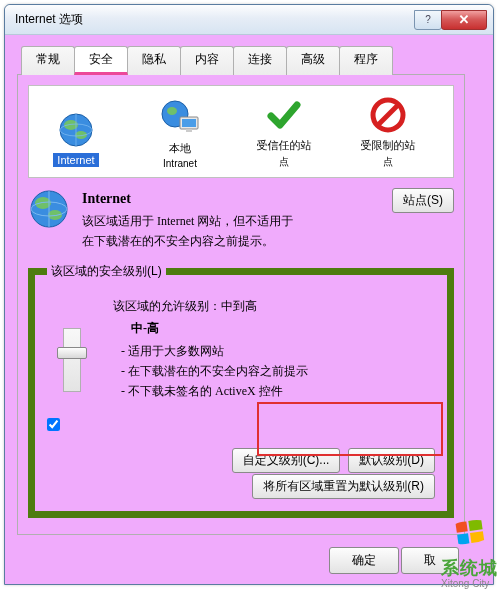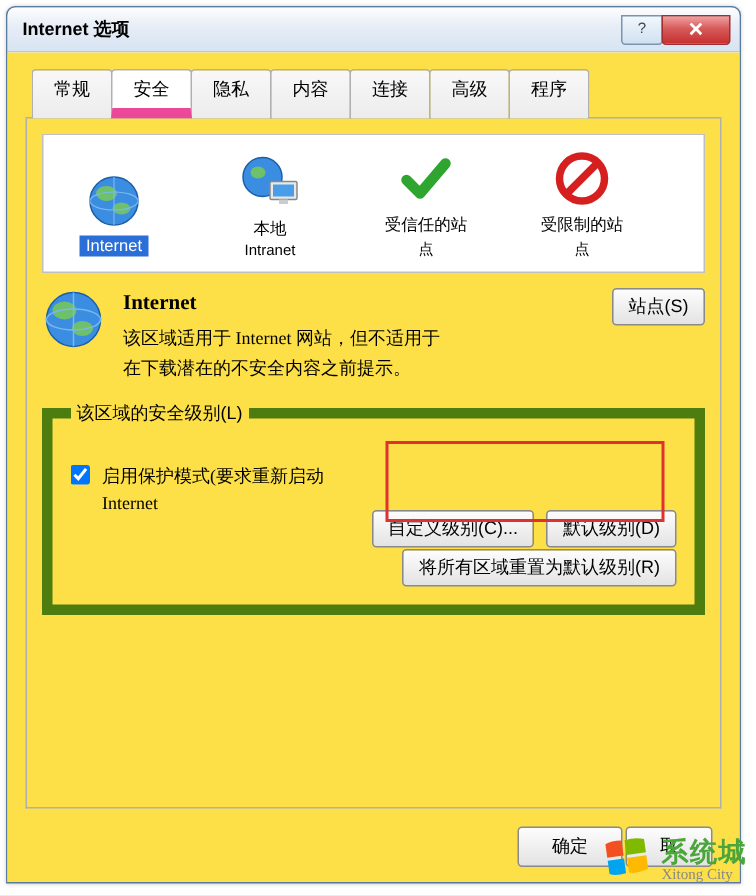--- a/index.html
+++ b/index.html
@@ -1,27 +1,27 @@
 <!DOCTYPE html>
 <html><head>
 <meta charset="utf-8">
 <style>
 * { box-sizing: border-box; margin: 0; padding: 0; }
 body { font-family: "Microsoft YaHei", SimSun, Tahoma, sans-serif; font-size: 12px; background: #fff; width: 504px; height: 597px; overflow: hidden; position: relative; }
 .window { width: 490px; margin: 4px; border: 1px solid #5a7ca0; border-radius: 6px 6px 0 0; background: #fff; box-shadow: 0 0 3px rgba(0,0,0,0.2); }
 .titlebar { height: 30px; background: linear-gradient(to bottom, #fdfdfe, #e6edf6 45%, #d7e4f2); border-radius: 6px 6px 0 0; display: flex; align-items: center; padding: 0 6px 0 10px; border-bottom: 1px solid #b8c8da; }
-.titlebar-title { flex: 1; color: #000; font-size: 12px; font-weight: bold; }
+.titlebar-title { flex: 1; color: #000; font-size: 12px; }
 .titlebar-buttons { display: flex; gap: 0; }
 .tbtn { width: 30px; height: 20px; border: 1px solid #7a94b0; background: linear-gradient(to bottom, #f2f7fc, #d0e0f0); border-radius: 0 0 3px 3px; margin-left: -1px; display: flex; align-items: center; justify-content: center; font-size: 10px; color: #445; }
 .tbtn.help { width: 28px; }
 .tbtn.close { width: 46px; background: linear-gradient(to bottom, #f1a0a0, #d65a5a 45%, #c83030); color: #fff; border-color: #a03030; font-size: 13px; font-weight: bold; }
-.client { padding: 10px 12px 10px 12px; background: #fde047; }
+.client { padding: 10px 28px 10px 12px; background: #f0abfc; }
 .tabs { display: flex; border-bottom: 1px solid #b0b0b0; padding-left: 4px; }
 .tab { padding: 4px 14px; border: 1px solid #b0b0b0; border-bottom: none; margin-right: -1px; background: linear-gradient(to bottom, #f8f8f8, #ececec); border-radius: 3px 3px 0 0; position: relative; top: 1px; cursor: default; }
-.tab.active { background: #fff; border-bottom: 7px solid #ec4899; z-index: 2; }
+.tab.active { background: #fff; border-bottom: 3px solid #ec4899; z-index: 2; }
 .tabpanel { border: 1px solid #b0b0b0; border-top: none; padding: 10px 10px 12px 10px; min-height: 460px; }
 .zone-label { margin: 4px 0 6px 2px; }
 .zone-list { border: 1px solid #c0c0c0; background: #fff; padding: 8px 4px; display: flex; align-items: flex-end; gap: 18px; }
 .zone-item { width: 86px; text-align: center; font-size: 11px; }
 .zone-item .icon-wrap { height: 40px; display: flex; align-items: flex-end; justify-content: center; margin-bottom: 4px; }
 .zone-item .zlabel { margin-bottom: 2px; }
 .zone-item .zsub { color: #000; font-size: 10px; }
 .zone-item.selected .zlabel { background: #2a6ed8; color: #fff; padding: 1px 4px; display: inline-block; }
 .zone-desc { display: flex; gap: 10px; margin-top: 10px; }
 .zone-desc .big-icon { width: 44px; flex: none; }
@@ -40,21 +40,21 @@
 .level-text .levelname { font-weight: bold; margin: 2px 0 2px 18px; }
 .level-text .bullets { margin-left: 8px; }
 .protect-row { display: flex; align-items: flex-start; gap: 8px; margin-top: 14px; }
 .protect-row input[type=checkbox] { margin-top: 2px; }
 .protect-row label { font-family: SimSun, serif; line-height: 1.5; width: 150px; }
 .level-buttons { display: flex; gap: 8px; margin-left: auto; margin-top: 32px; }
 .redbox { position: absolute; border: 2px solid #e03030; width: 186px; height: 54px; pointer-events: none; }
 .reset-row { text-align: right; margin-top: 1px; }
 .bottom-buttons { display: flex; gap: 2px; justify-content: flex-end; margin-top: 12px; padding-right: 6px; }
 .bottom-buttons .btn { padding: 4px 22px; }
-.watermark { position: absolute; right: 6px; bottom: 8px; display: flex; align-items: center; gap: 6px; font-family: Liberation Serif, serif; }
+.watermark { position: absolute; right: 6px; bottom: 8px; display: flex; align-items: center; gap: 6px; font-family: Liberation Sans, sans-serif; flex-direction: column; }
 .watermark .wm-icon { width: 34px; height: 34px; }
 .watermark .wm-text1 { font-size: 18px; color: #4aa53a; font-weight: bold; letter-spacing: 1px; }
 .watermark .wm-text2 { font-size: 10px; color: #888; margin-top: -2px; }
 svg { display: block; }
 </style>
 </head>
 <body>
 
 <div class="window">
   <div class="titlebar">
@@ -137,23 +137,38 @@
           <div>该区域适用于 Internet 网站，但不适用于</div>
           <div>在下载潜在的不安全内容之前提示。</div>
         </div>
         <div class="sites-btn">
           <button class="btn">站点(S)</button>
         </div>
       </div>
 
       <fieldset class="fieldset">
         <legend>该区域的安全级别(L)</legend>
+        <div class="level-row">
+          <div class="slider-col">
+            <div class="slider">
+              <div class="slider-thumb"></div>
+            </div>
+          </div>
+          <div class="level-text">
+            <div class="allowed">该区域的允许级别：中到高</div>
+            <div class="levelname">中-高</div>
+            <div class="bullets">
+              <div>- 适用于大多数网站</div>
+              <div>- 在下载潜在的不安全内容之前提示</div>
+              <div>- 不下载未签名的 ActiveX 控件</div>
+            </div>
+          </div>
+        </div>
         <div class="protect-row" style="position:relative;">
           <input type="checkbox" checked="" style="">
-          <label>启用保护模式(要求重新启动 Internet</label>
           <div class="level-buttons">
             <button class="btn">自定义级别(C)...</button>
             <button class="btn">默认级别(D)</button>
           </div>
           <div class="redbox" style="left:210px; top:-14px;"></div>
         </div>
         <div class="reset-row">
           <button class="btn">将所有区域重置为默认级别(R)</button>
         </div>
       </fieldset>

